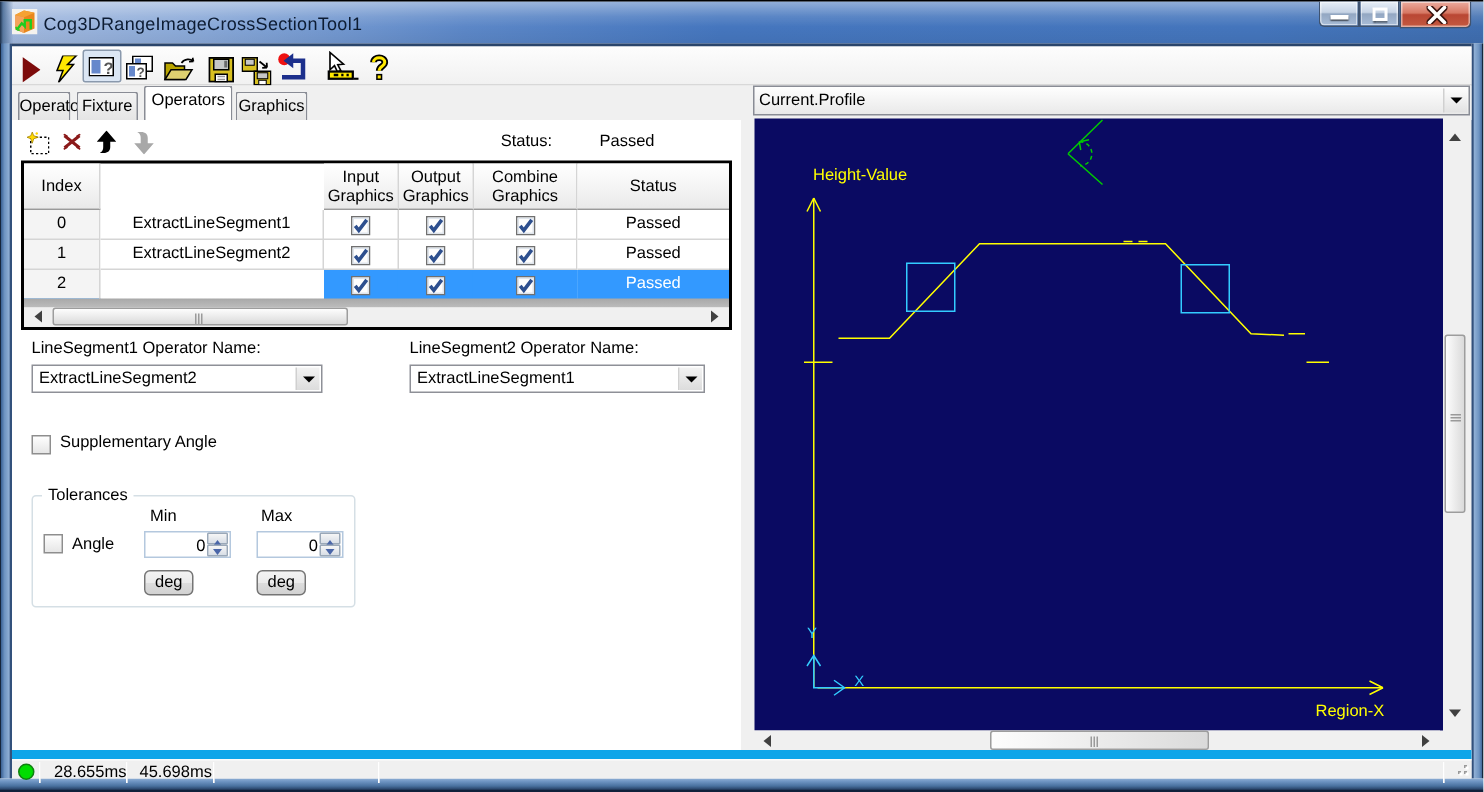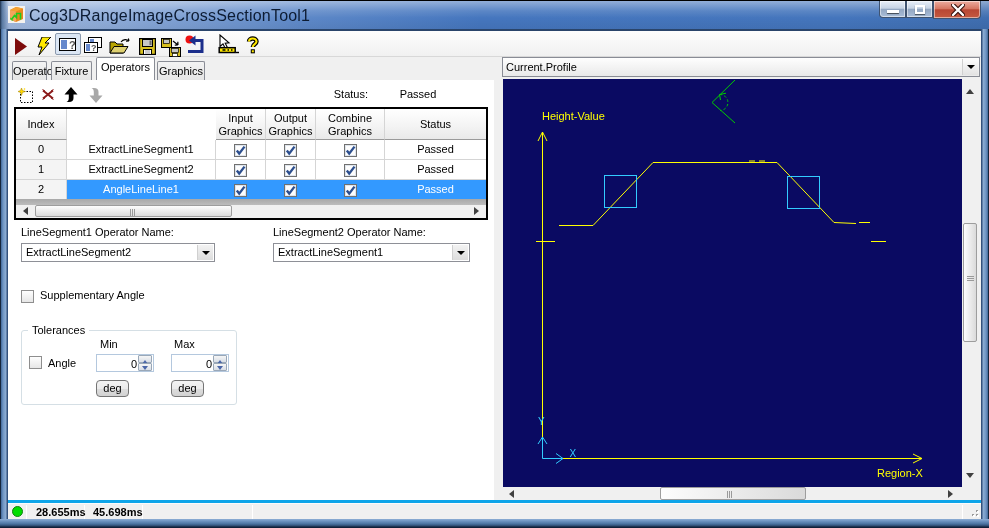--- a/index.html
+++ b/index.html
@@ -14,21 +14,21 @@
   border-top:1px solid #000;
 }
 #titlebar .corner { position:absolute; left:0; top:0; width:10px; height:29px; background:linear-gradient(to right,#1c2f49 0,#57779f 2px, rgba(255,255,255,0) 9px); }
 #clienttop { left:8px; top:29px; width:973px; height:2px; background:#2a456b; }
 #frame-left { left:0; top:29px; width:8px; height:490px;
   background:linear-gradient(to right,#16263c 0px,#16263c 1px,#41689a 1px,#6e94c2 3px,#8eaed4 6px,#33517c 7px,#33517c 8px); }
 #frame-right { left:981px; top:29px; width:8px; height:490px;
   background:linear-gradient(to left,#16263c 0px,#16263c 1px,#41689a 1px,#6e94c2 3px,#8eaed4 6px,#33517c 7px,#33517c 8px); }
 #frame-bottom { left:0; top:519px; width:989px; height:9px;
   background:linear-gradient(to bottom,#8eaed4 0px,#6e94c2 2px,#49719f 5px,#2c486e 7px,#10203a 8px); }
-#title-text { left:29px; top:9px; width:400px; height:15px; font-size:16px; line-height:14px; color:#0d1c33; letter-spacing:0.2px; }
+#title-text { left:29px; top:9px; width:400px; height:15px; font-size:12px; line-height:14px; color:#0d1c33; letter-spacing:0.2px; }
 
 .capbtn { top:1px; height:17px; border:1px solid #3f5370; border-top:none; box-shadow:inset 0 0 0 1px rgba(255,255,255,.5); }
 #btn-min { left:879px; width:27px; border-radius:0 0 0 4px;
   background:linear-gradient(to bottom,#e8eff8 0%,#c6d3e4 45%,#93a7c2 52%,#a9bdd8 100%); }
 #btn-max { left:906px; width:27px;
   background:linear-gradient(to bottom,#e8eff8 0%,#c6d3e4 45%,#93a7c2 52%,#a9bdd8 100%); }
 #btn-close { left:933px; width:48px; height:18px; border-radius:0 0 4px 0;
   background:linear-gradient(to bottom,#edada0 0%,#d67763 45%,#b94734 52%,#c45940 100%); }
 #btn-min i { position:absolute; left:7px; top:9px; width:12px; height:3px; background:#fff; box-shadow:0 1px 1px rgba(0,0,0,.6); }
 #btn-max i { position:absolute; left:8px; top:4px; width:10px; height:9px; border:2px solid #fff; box-shadow:0 1px 1px rgba(0,0,0,.5); }
@@ -93,21 +93,21 @@
   background:linear-gradient(to bottom,#f3f3f3 0%,#ebebeb 50%,#dddddd 50%,#d2d2d2 100%); text-align:center; line-height:15px; }
 
 
 #rcombo { left:502px; top:57px; width:478px; height:20px; border:1px solid #898c95; background:linear-gradient(to bottom,#fefefe,#e9e9e9); line-height:18px; padding-left:3px; }
 #rcombo .combobtn { background:linear-gradient(to bottom,#fdfdfd,#e2e2e2); }
 #plot { left:503px; top:79px; width:459px; height:408px; background:#0a0a62; }
 #vsb { left:962px; top:79px; width:17px; height:408px; background:#f0f0f0; }
 #hsb2 { left:502px; top:487px; width:458px; height:14px; background:#f0f0f0; }
 
 
-#statusbar { left:8px; top:500px; width:973px; height:19px; background:#f0f0f0; border-top:3px solid #0ea5e9; box-shadow:inset 0 1px 0 #fbfbfb;font-weight:bold; }
+#statusbar { left:8px; top:500px; width:973px; height:19px; background:#f0f0f0; border-top:6px solid #0ea5e9; box-shadow:inset 0 1px 0 #fbfbfb; }
 .sep { position:absolute; top:2px; width:1px; height:14px; background:#dcdcdc; border-right:1px solid #fff; }
 #grnled { position:absolute; left:4px; top:3px; width:11px; height:11px; border-radius:50%; background:#00dd00; border:1px solid #108010; }
 </style>
 </head>
 <body>
 <div id="titlebar" class="abs">
     <div class="corner"></div>
   </div>
 <svg class="abs" style="left:8px;top:6px;" width="17" height="17" viewBox="0 0 17 17">
   <rect x="0" y="0" width="17" height="17" fill="#f4f2ee"></rect>
@@ -266,21 +266,20 @@
           </svg></div>
       <div class="gc w cbc" style="left:300px;width:69px;"><svg width="13" height="13" viewBox="0 0 13 13">
             <rect x="0.5" y="0.5" width="12" height="12" fill="#fdfdfd" stroke="#707070"></rect>
             <rect x="1.5" y="1.5" width="10" height="10" fill="none" stroke="#dfe5ec"></rect>
             <polyline points="2.8,6.6 5.2,9.6 10.5,2.6" fill="none" stroke="#2d4f8e" stroke-width="2.4"></polyline>
           </svg></div>
       <div class="gc w" style="left:369px;width:101px;border-right:none;">Passed</div>
     </div>
     <div class="grow sel" style="top:71px;">
       <div class="gc" style="left:0;width:51px;background:#f4f4f4;color:#000;border-right-color:#d5d5d5;">2</div>
-      <div class="gc" style="left:51px;width:149px;">AngleLineLine1</div>
       <div class="gc cbc" style="left:200px;width:50px;"><svg width="13" height="13" viewBox="0 0 13 13">
             <rect x="0.5" y="0.5" width="12" height="12" fill="#fdfdfd" stroke="#707070"></rect>
             <rect x="1.5" y="1.5" width="10" height="10" fill="none" stroke="#dfe5ec"></rect>
             <polyline points="2.8,6.6 5.2,9.6 10.5,2.6" fill="none" stroke="#2d4f8e" stroke-width="2.4"></polyline>
           </svg></div>
       <div class="gc cbc" style="left:250px;width:50px;"><svg width="13" height="13" viewBox="0 0 13 13">
             <rect x="0.5" y="0.5" width="12" height="12" fill="#fdfdfd" stroke="#707070"></rect>
             <rect x="1.5" y="1.5" width="10" height="10" fill="none" stroke="#dfe5ec"></rect>
             <polyline points="2.8,6.6 5.2,9.6 10.5,2.6" fill="none" stroke="#2d4f8e" stroke-width="2.4"></polyline>
           </svg></div>

